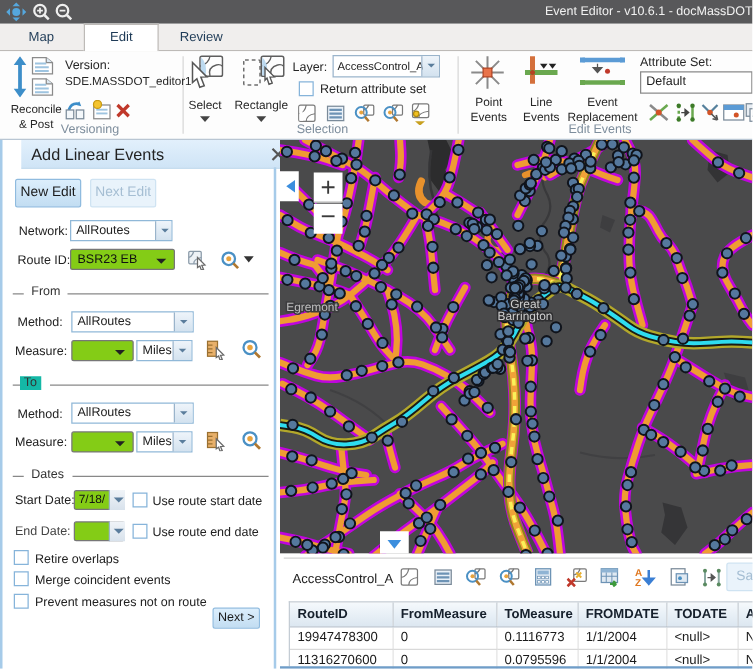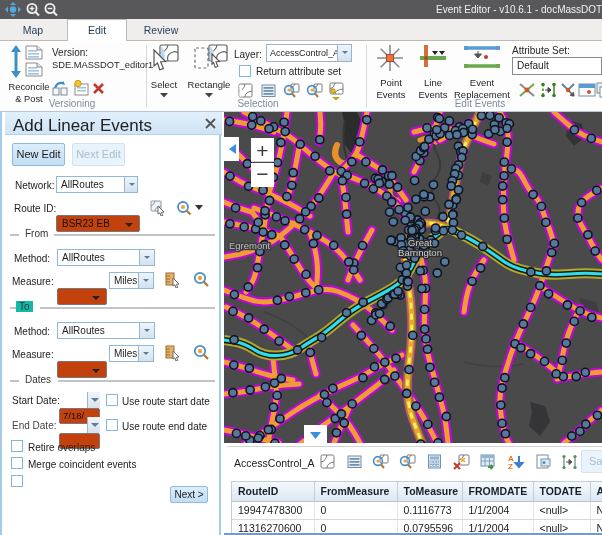--- a/index.html
+++ b/index.html
@@ -18,27 +18,27 @@
 .vsep { position:absolute; top:4px; width:1px; height:62px; background:#d8d8d8; }
 .glabel { position:absolute; bottom:2px; font-size:10px; color:#7d8d9c; width:120px; text-align:center; }
 .rtxt { position:absolute; font-size:9.5px; color:#262626; white-space:nowrap; }
 .rtxt2 { position:absolute; font-size:9.5px; color:#262626; text-align:center; line-height:11.5px; }
 .combo { position:absolute; border:1px solid #9ab4cb; background:#fff; font-size:10px; color:#222; }
 .combo .dd { position:absolute; right:0; top:0; bottom:0; width:15px; background:linear-gradient(#eef4fa,#d3e2ef); border-left:1px solid #9ab4cb; }
 .dd:after { content:""; position:absolute; left:4px; top:6px; border:3.5px solid transparent; border-top-color:#5a7d9c; }
 .cb { position:absolute; width:12px; height:12px; background:#fff; border:1px solid #86b4da; }
 
 #panel { left:0; top:112px; width:221px; height:423px; background:#fff; border-left:2px solid #a6cbe9; border-right:2px solid #a6cbe9; }
-#phead { left:3px; top:0; width:217px; height:23px; background:linear-gradient(#e2f0fc,#cfe4f6); border-bottom:1px solid #b4d2ea; font-size:17px; color:#222; }
+#phead { left:15px; top:0; width:217px; height:23px; background:linear-gradient(#e2f0fc,#cfe4f6); border-bottom:1px solid #b4d2ea; font-size:13px; color:#222; }
 .btn { position:absolute; background:linear-gradient(#dceefc,#c2ddf2); border:1px solid #8fbbdf; border-radius:2px; font-size:11px; color:#1a1a1a; text-align:center; }
 .btn.dis { background:#e9f3fb; border-color:#cfe3f2; color:#a5bed3; }
 .plabel { position:absolute; font-size:10px; color:#222; white-space:nowrap; }
 .sect { position:absolute; font-size:10px; color:#333; width:205px; }
 .sect i { font-style:normal; }
-.wcombo { position:absolute; border:1px solid #777; border-radius:2px; background:#c2410c; font-size:10px; color:#111;margin-top:16px; }
+.wcombo { position:absolute; border:1px solid #777; border-radius:2px; background:#84cc16; font-size:10px; color:#111; }
 .wcombo:after { content:""; position:absolute; right:6px; top:7px; border:4px solid transparent; border-top-color:#222; }
 .gdd { position:absolute; right:0; top:0; bottom:0; width:16px; background:linear-gradient(#f0f4f8,#d8e2ec); border-left:1px solid #9ab4cb; }
 .gdd:after { content:""; position:absolute; left:3px; top:6px; border:4px solid transparent; border-top-color:#5a7d9c; }
 .nod:after { display:none !important; }
 
 #bottom { left:224px; top:443px; width:378px; height:92px; background:#fff; }
 #tblwrap { position:absolute; left:7px; top:38px; width:419px; height:52px; border-top:1px solid #c4ccd4; border-left:1px solid #c4ccd4; }
 table { border-collapse:collapse; table-layout:fixed; font-size:10.5px; }
 th { background:linear-gradient(#f5f9fc,#dce7f1); font-weight:bold; color:#16202c; text-align:left; padding:2px 0 2px 6px; border-right:1px solid #c4ccd4; border-bottom:1px solid #b9c4cf; height:19px; white-space:nowrap; overflow:hidden; }
 td { color:#1a1a1a; padding:2px 0 2px 6px; border-right:1px solid #e4e4e4; border-bottom:1px solid #d9d9d9; height:18px; white-space:nowrap; overflow:hidden; }
@@ -325,20 +325,21 @@
   <div class="plabel" style="left:10px;top:308px;color:#444">End Date:</div>
   <div class="wcombo nod" style="left:57px;top:305px;width:41px;height:16px"></div>
   <div class="gdd" style="left:85px;top:305px;width:13px;height:16px"></div>
   <div class="cb" style="left:104px;top:307px;width:12px;height:12px"></div>
   <div class="plabel" style="left:120px;top:309px">Use route end date</div>
   <div class="cb" style="left:9px;top:328px;width:12px;height:12px"></div>
   <div class="plabel" style="left:26px;top:330px">Retire overlaps</div>
   <div class="cb" style="left:9px;top:345px;width:12px;height:12px"></div>
   <div class="plabel" style="left:26px;top:347px">Merge coincident events</div>
   <div class="cb" style="left:9px;top:363px;width:12px;height:12px"></div>
+  <div class="plabel" style="left:26px;top:365px">Prevent measures not on route</div>
   <div class="btn" style="left:168px;top:374px;width:38px;height:17px;line-height:15px;font-size:10px">Next &gt;</div>
 </div>
 
 <div class="abs" style="left:224px;top:112px;width:378px;height:331px;overflow:hidden">
 <svg width="378" height="331" viewBox="0 0 378 331">
 <rect width="378" height="331" fill="#4a4a4b"></rect>
 <path d="M118 0 L133 0 L139 12 L132 24 L138 34 L128 42 L119 30 L121 14 Z" fill="#2c2c2d"></path>
 <path d="M344 8 L358 12 L360 26 L350 34 L342 24 Z" fill="#333335"></path>
 <path d="M306 290 L321 294 L326 310 L316 324 L305 314 L308 300 Z" fill="#353537"></path>
 <path d="M355 186 L372 190 L376 204 L362 208 Z" fill="#3e3e40"></path>

